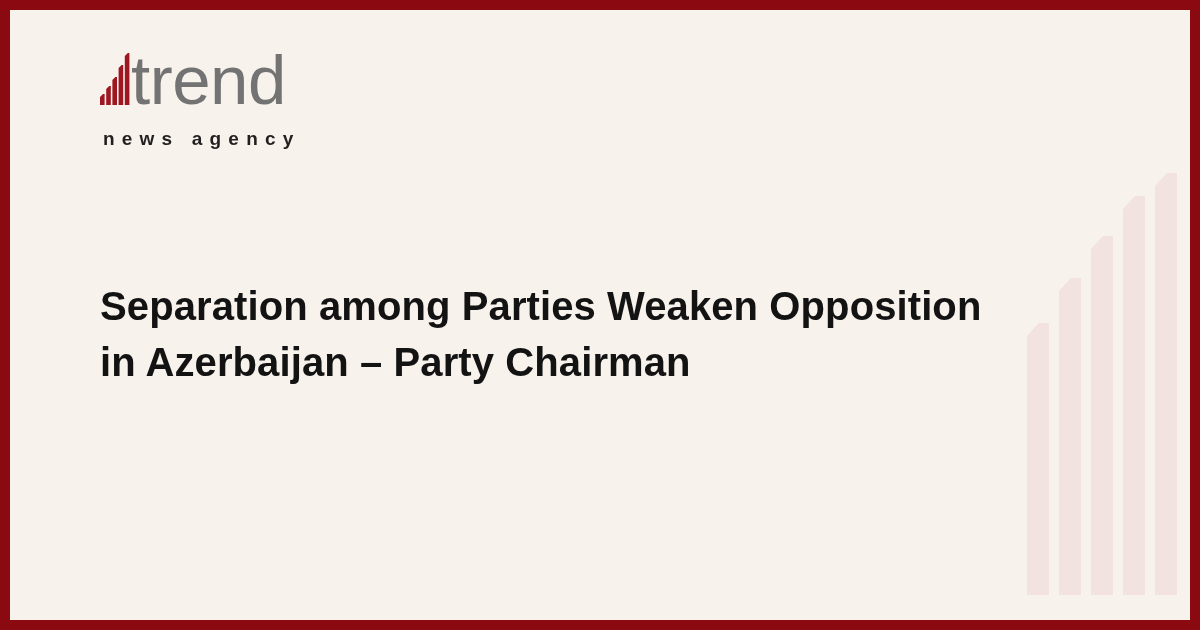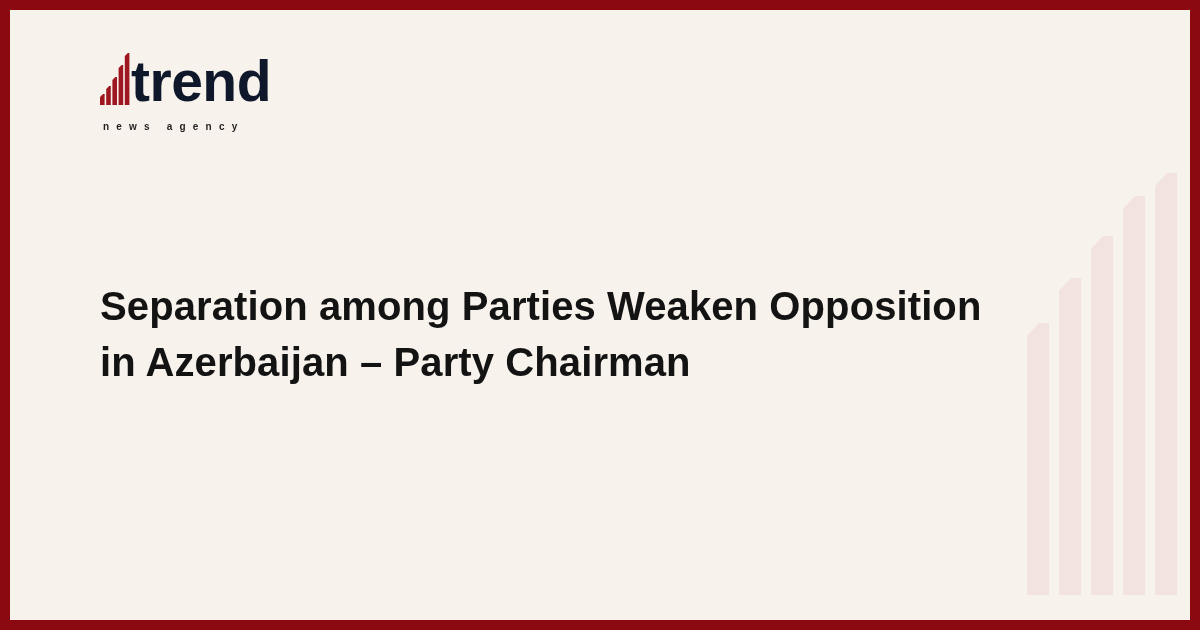--- a/index.html
+++ b/index.html
@@ -65,32 +65,32 @@
     margin-bottom: 2px;
     flex: none;
   }
   .logo-mark svg {
     display: block;
     width: 100%;
     height: 100%;
   }
   .logo-word {
     font-family: "Liberation Sans", sans-serif;
-    font-size: 57px;
+    font-size: 69px;
     line-height: 52px;
-    font-weight: 700;
-    color: #0f172a;
+    font-weight: 400;
+    color: #737373;
     letter-spacing: -0.5px;
     white-space: nowrap;
   }
   .logo-sub {
-    margin-top: 14px;
+    margin-top: 21px;
     margin-left: 3px;
     font-family: "Liberation Sans", sans-serif;
-    font-size: 10px;
+    font-size: 19px;
     font-weight: 700;
     color: #231f20;
     letter-spacing: 7.2px;
     white-space: nowrap;
   }
 
   
   .headline {
     position: absolute;
     left: 90px;

